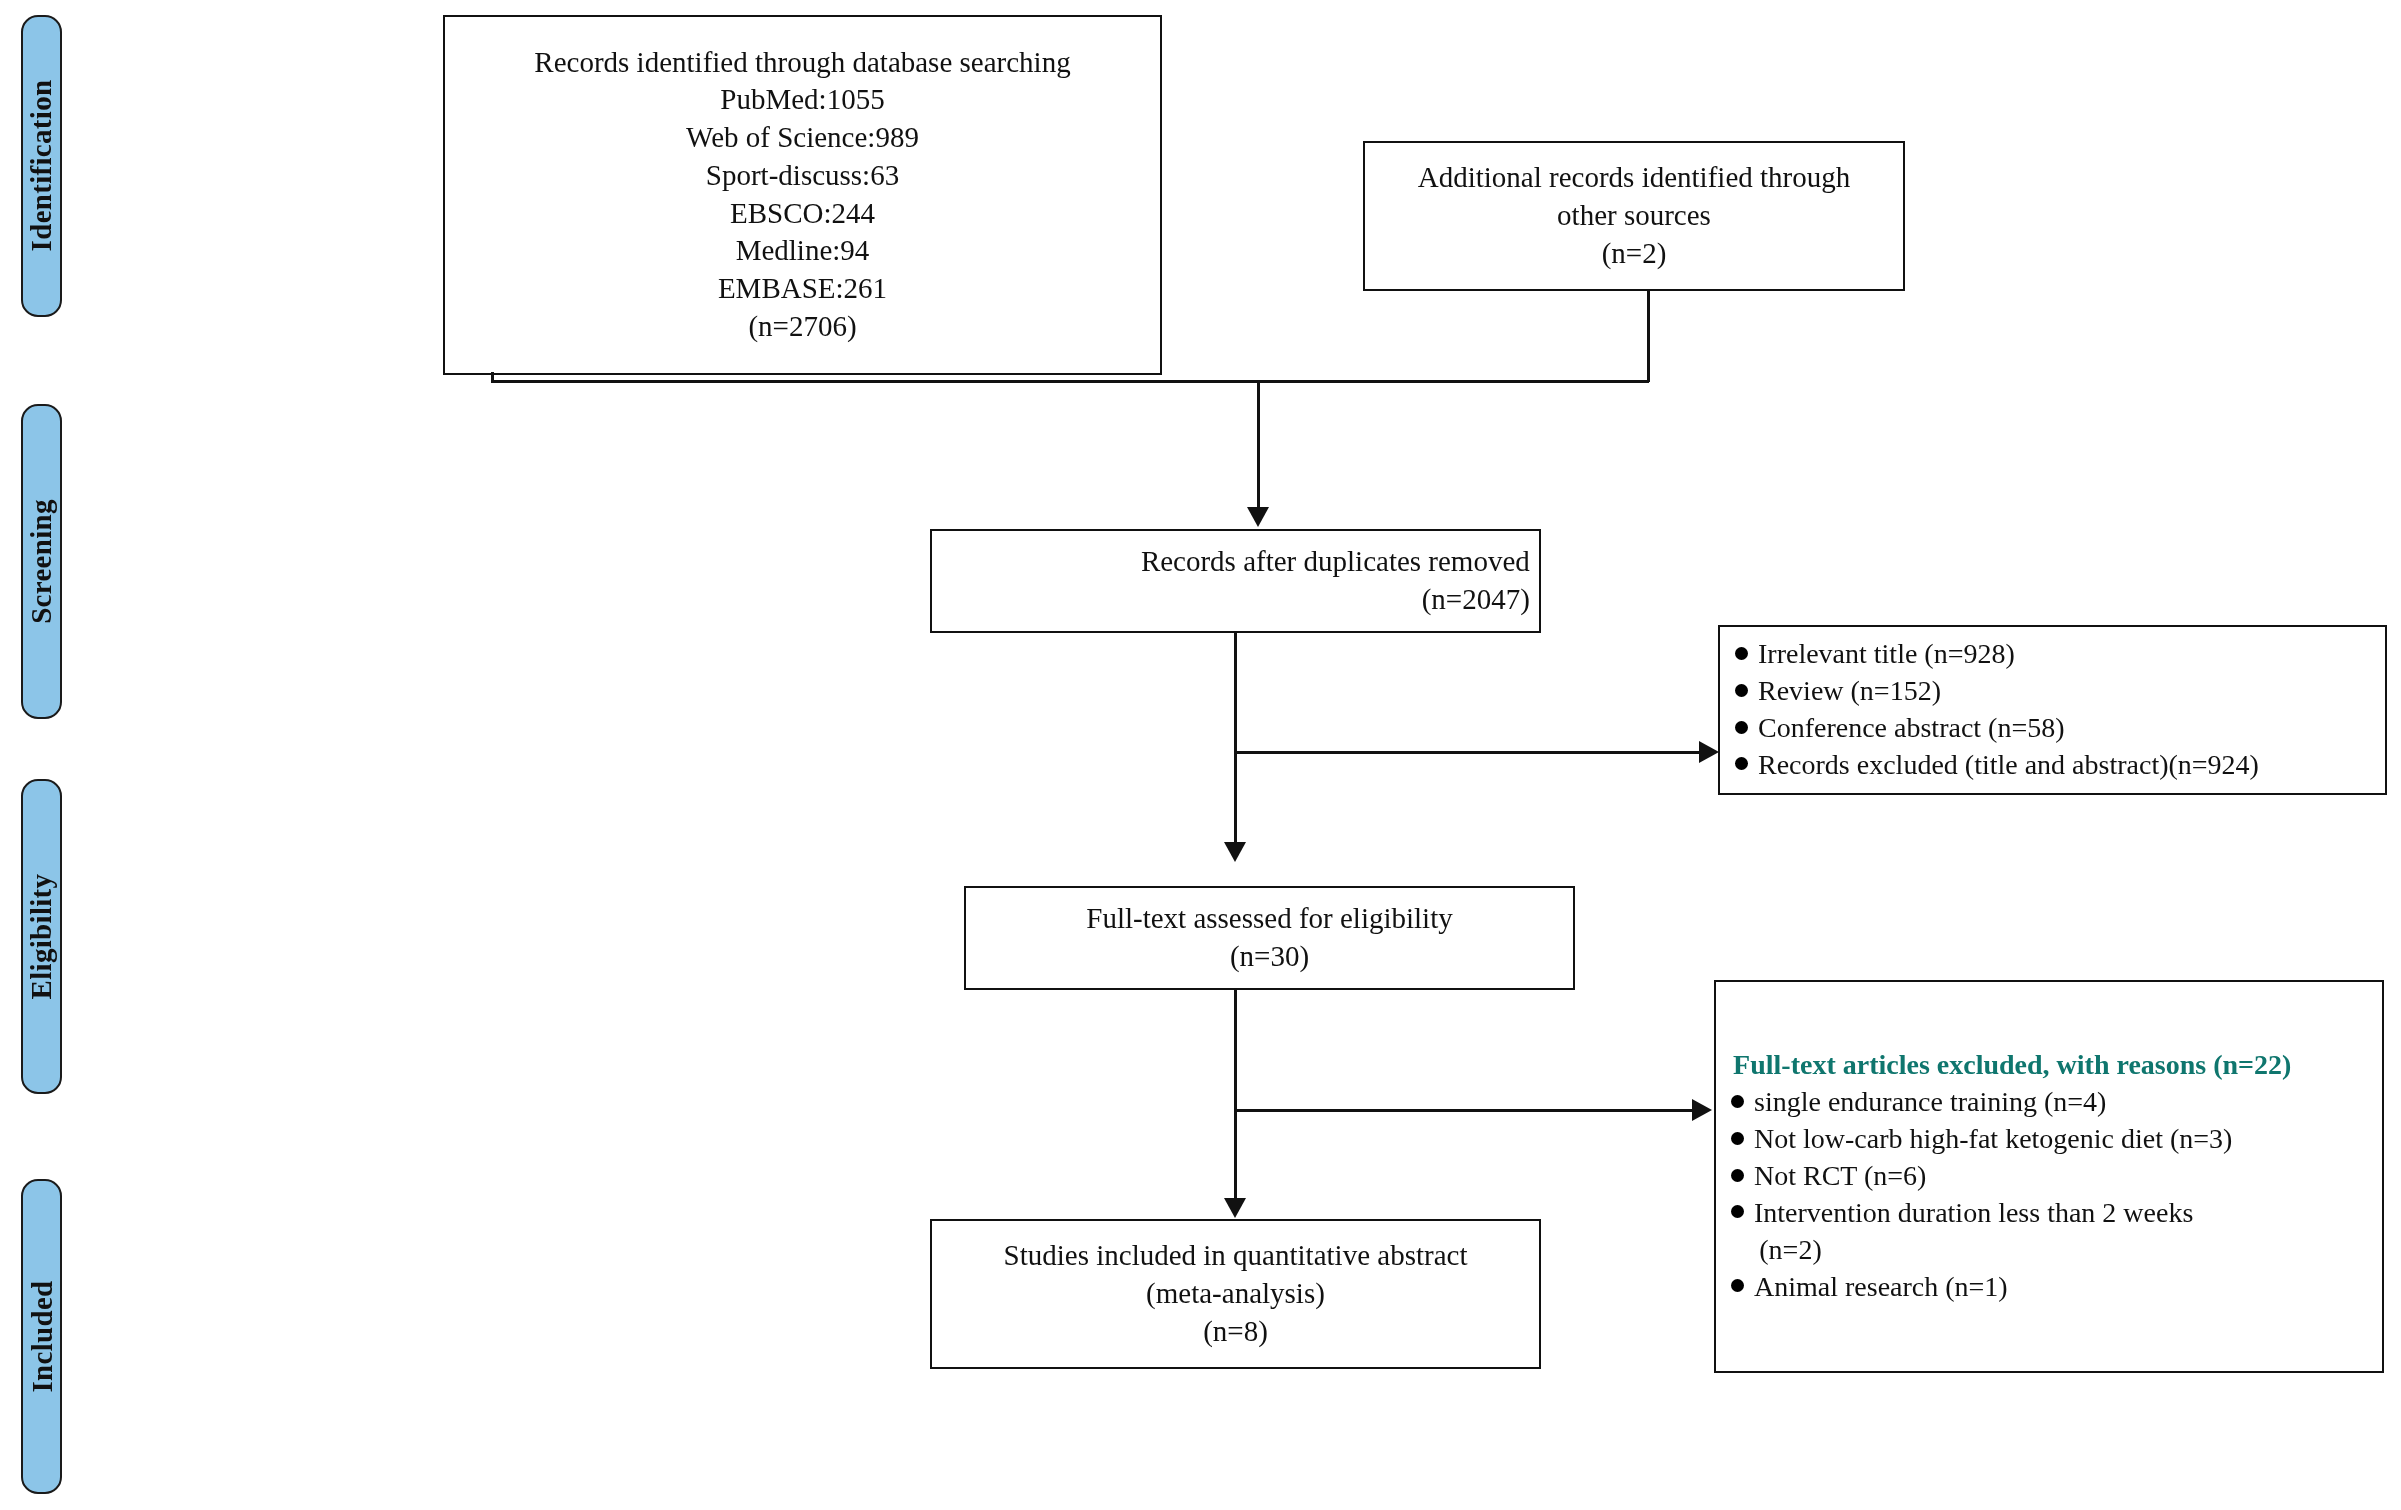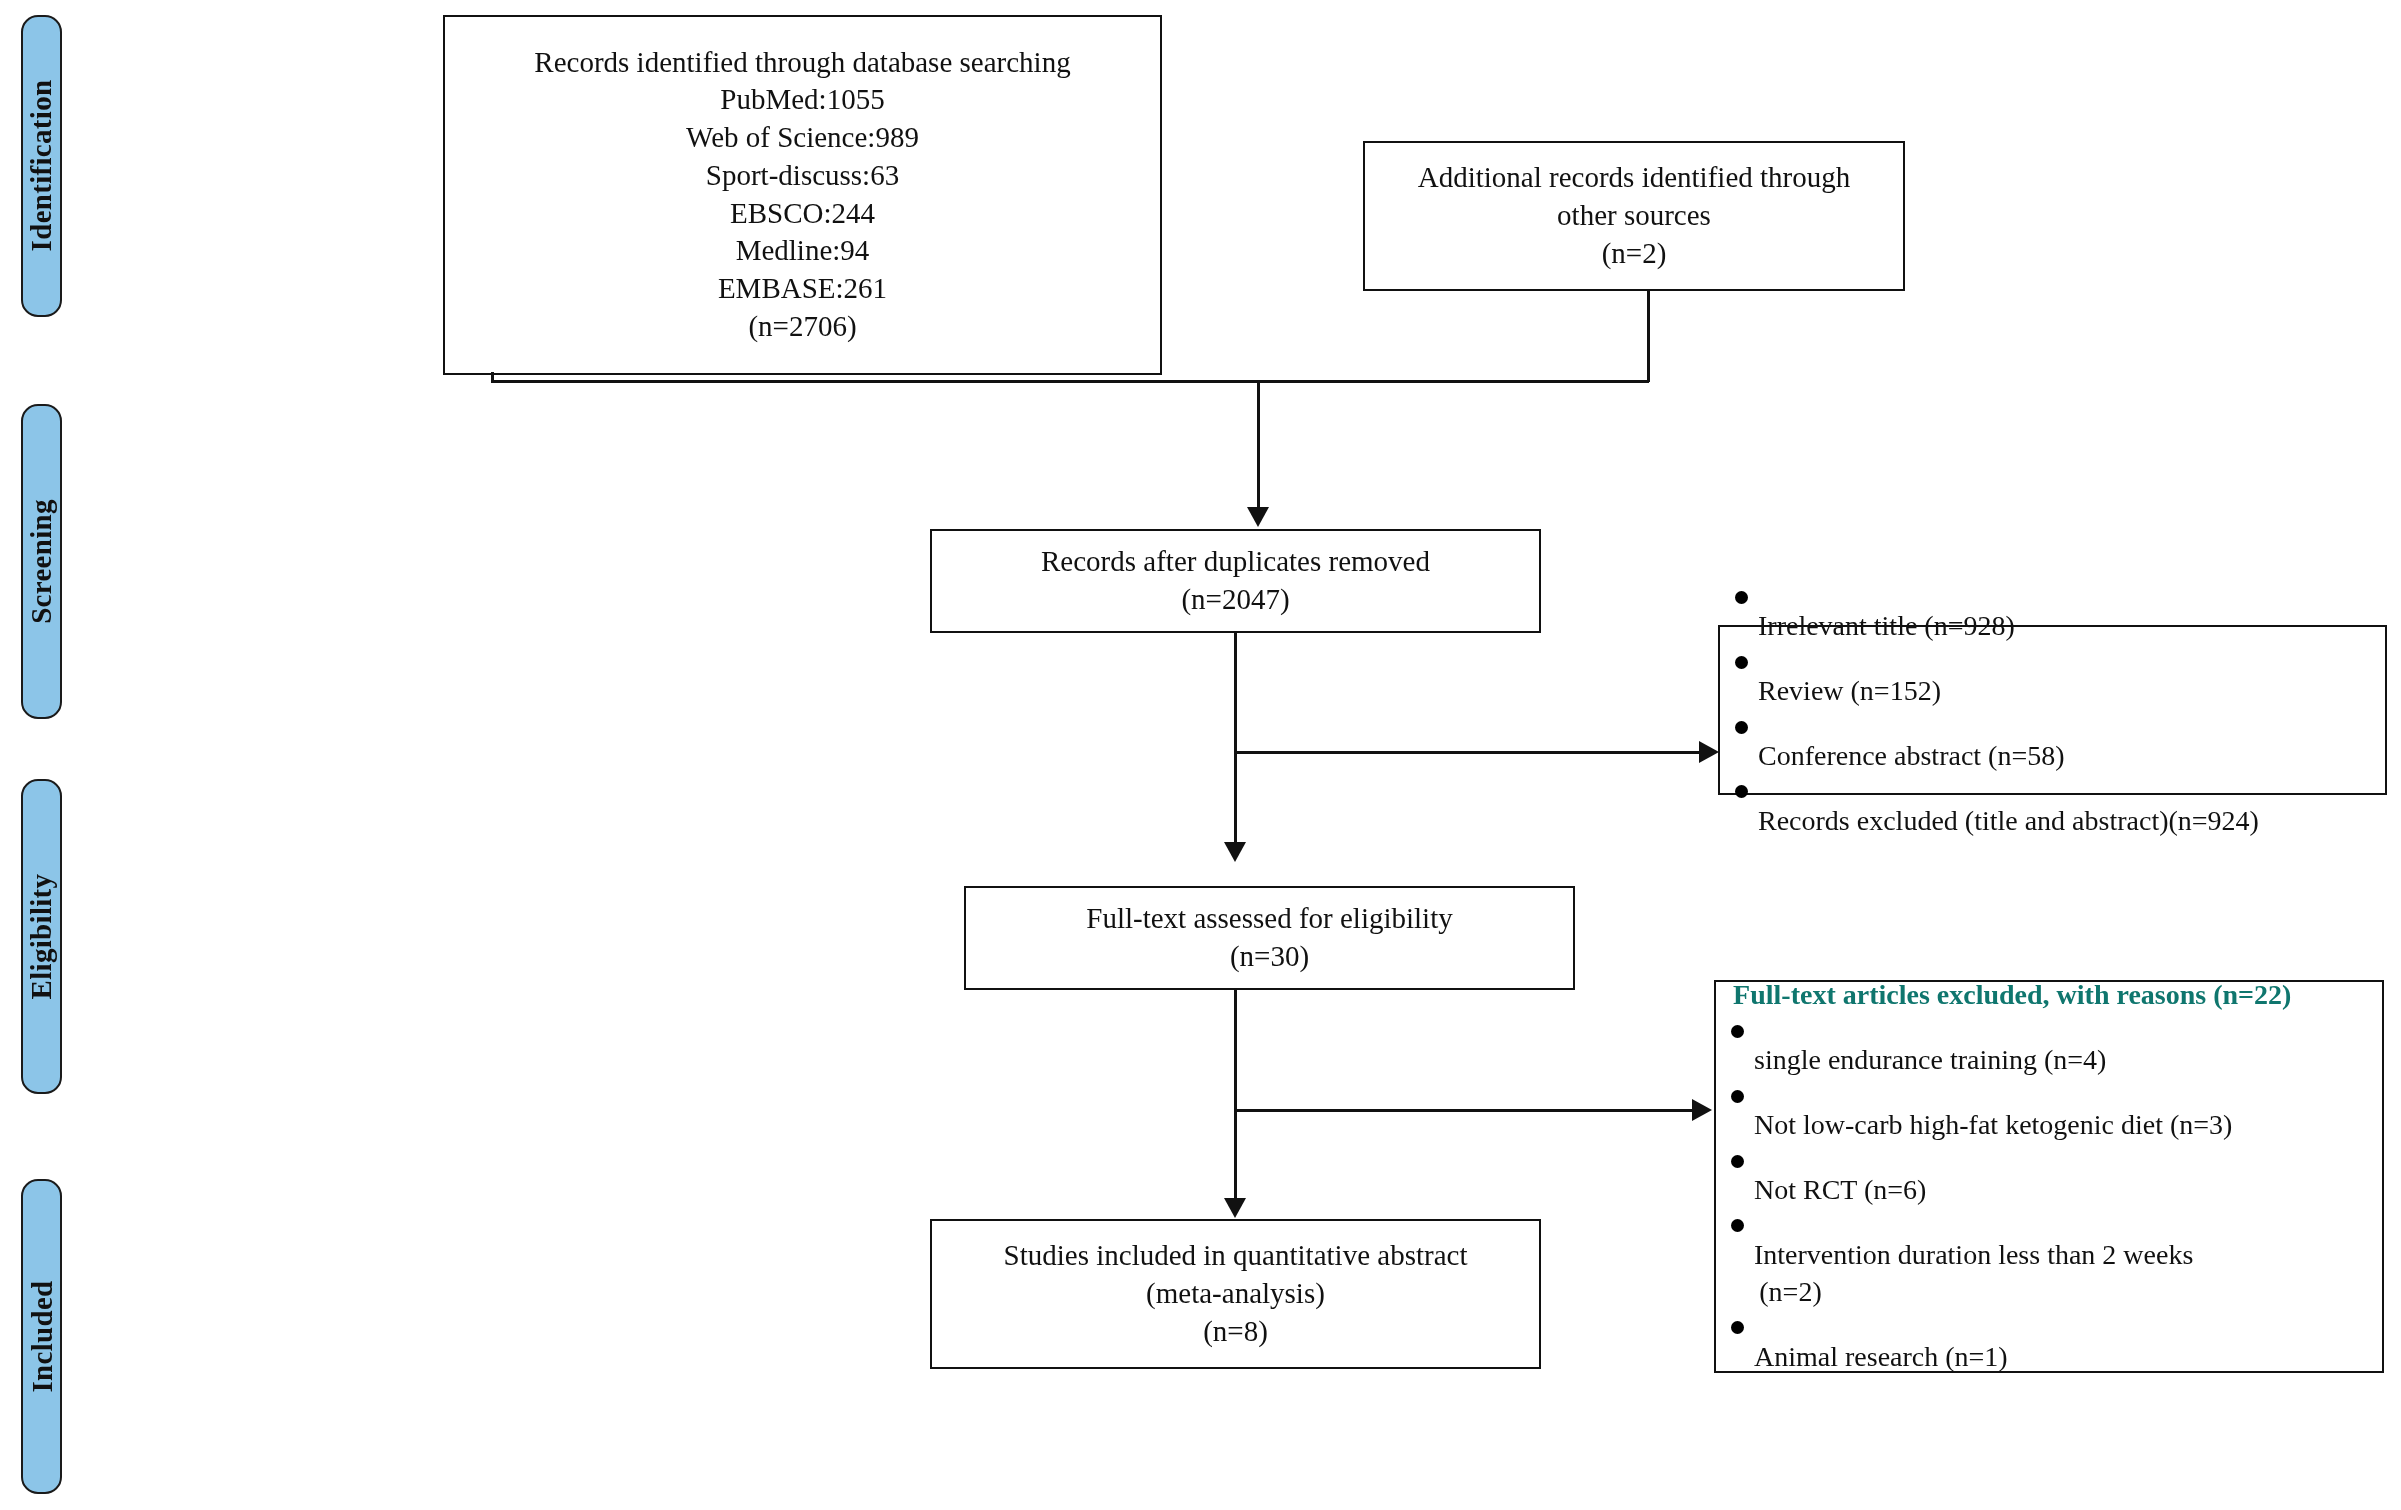--- a/index.html
+++ b/index.html
@@ -90,21 +90,20 @@
     flex: 0 0 auto;
     width: 13px;
     height: 13px;
     border-radius: 50%;
     background: #000000;
     margin: 10.5px 10.5px 0 0;
   }
   .lbox .bullet-text {
     flex: 1 1 auto;
     white-space: nowrap;
-    margin-top: 28px;
   }
   .lbox .bullet-text .cont {
     display: block;
     padding-left: 5.3px;
   }
 
   
   .vline {
     position: absolute;
     background: #111111;
@@ -169,21 +168,21 @@
     <div class="line">other sources</div>
     <div class="line">(n=2)</div>
   </div>
 
   <div class="vline" style="left:491px; top:372px; height:10.5px;"></div>
   <div class="hline" style="left:491px; top:380px; width:1158px;"></div>
   <div class="vline" style="left:1647px; top:290px; height:92px;"></div>
   <div class="vline" style="left:1257px; top:380px; height:129px;"></div>
   <div class="arrow-down" style="left:1247px; top:507px;"></div>
 
-  <div class="pbox" style="left:930px; top:529px; width:611px; height:104px;">
+  <div class="pbox" style="left:930px; top:529px; width:611px; height:104px;align-items:flex-end;">
     <div class="line">Records after  duplicates  removed</div>
     <div class="line">(n=2047)</div>
   </div>
 
   <div class="vline" style="left:1234px; top:633px; height:210px;"></div>
   <div class="arrow-down" style="left:1224px; top:842px;"></div>
   <div class="hline" style="left:1234px; top:751px; width:466px;"></div>
   <div class="arrow-right" style="left:1699px; top:741px;"></div>
 
   <div class="lbox" style="left:1718px; top:625px; width:669px; height:170px;">

